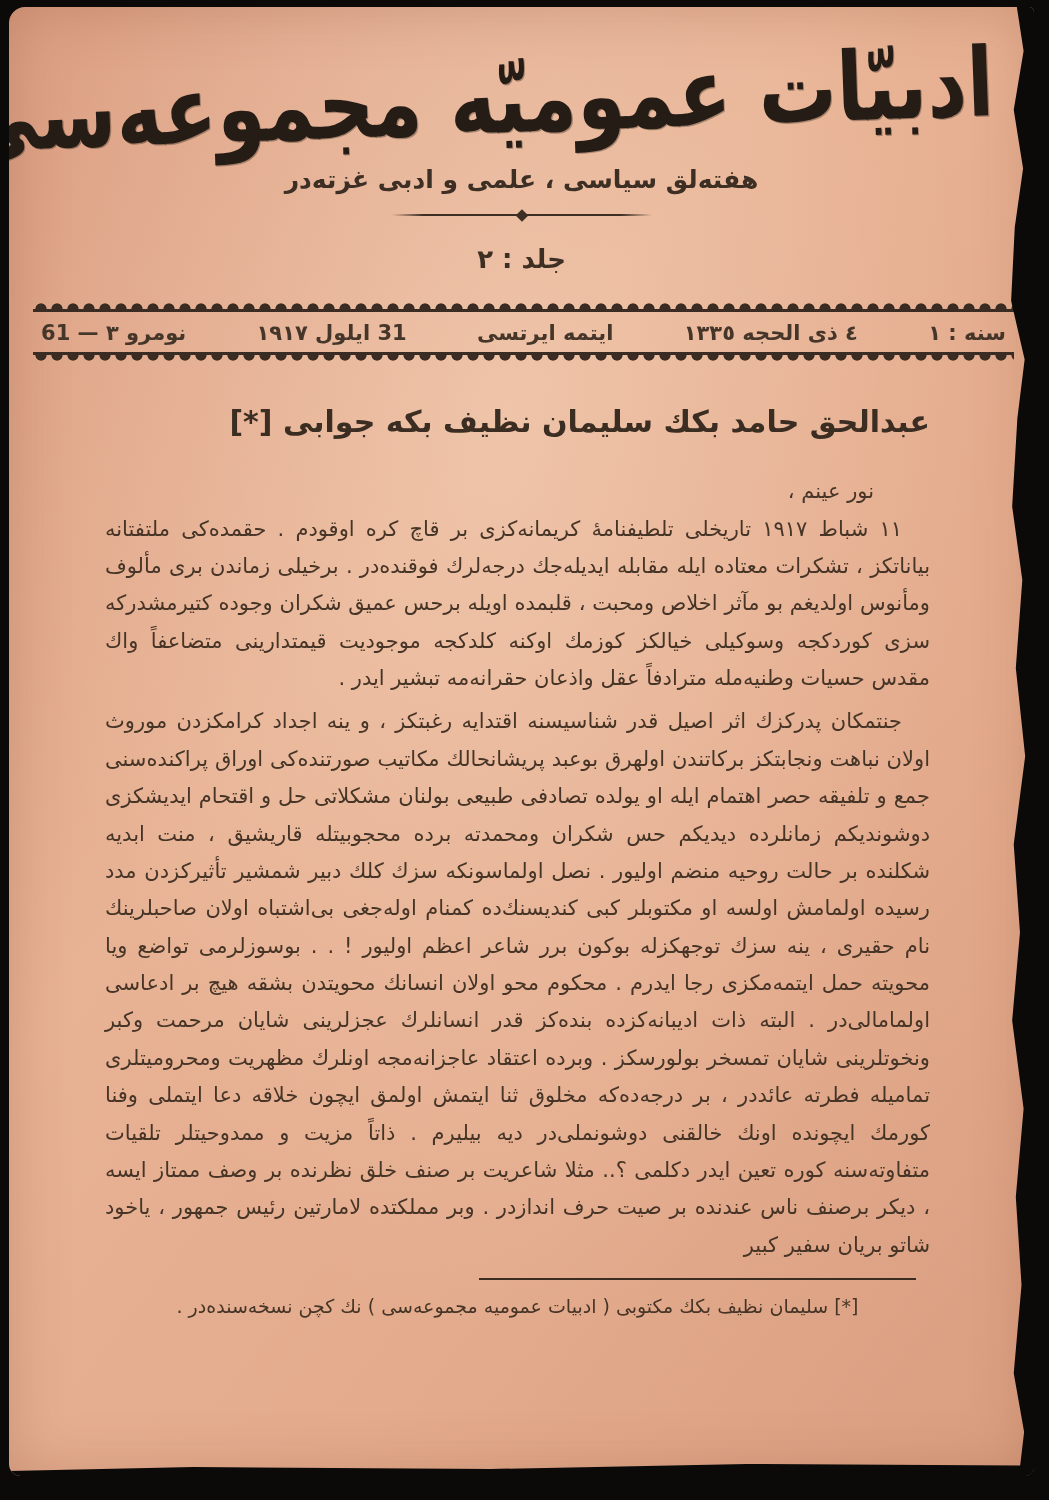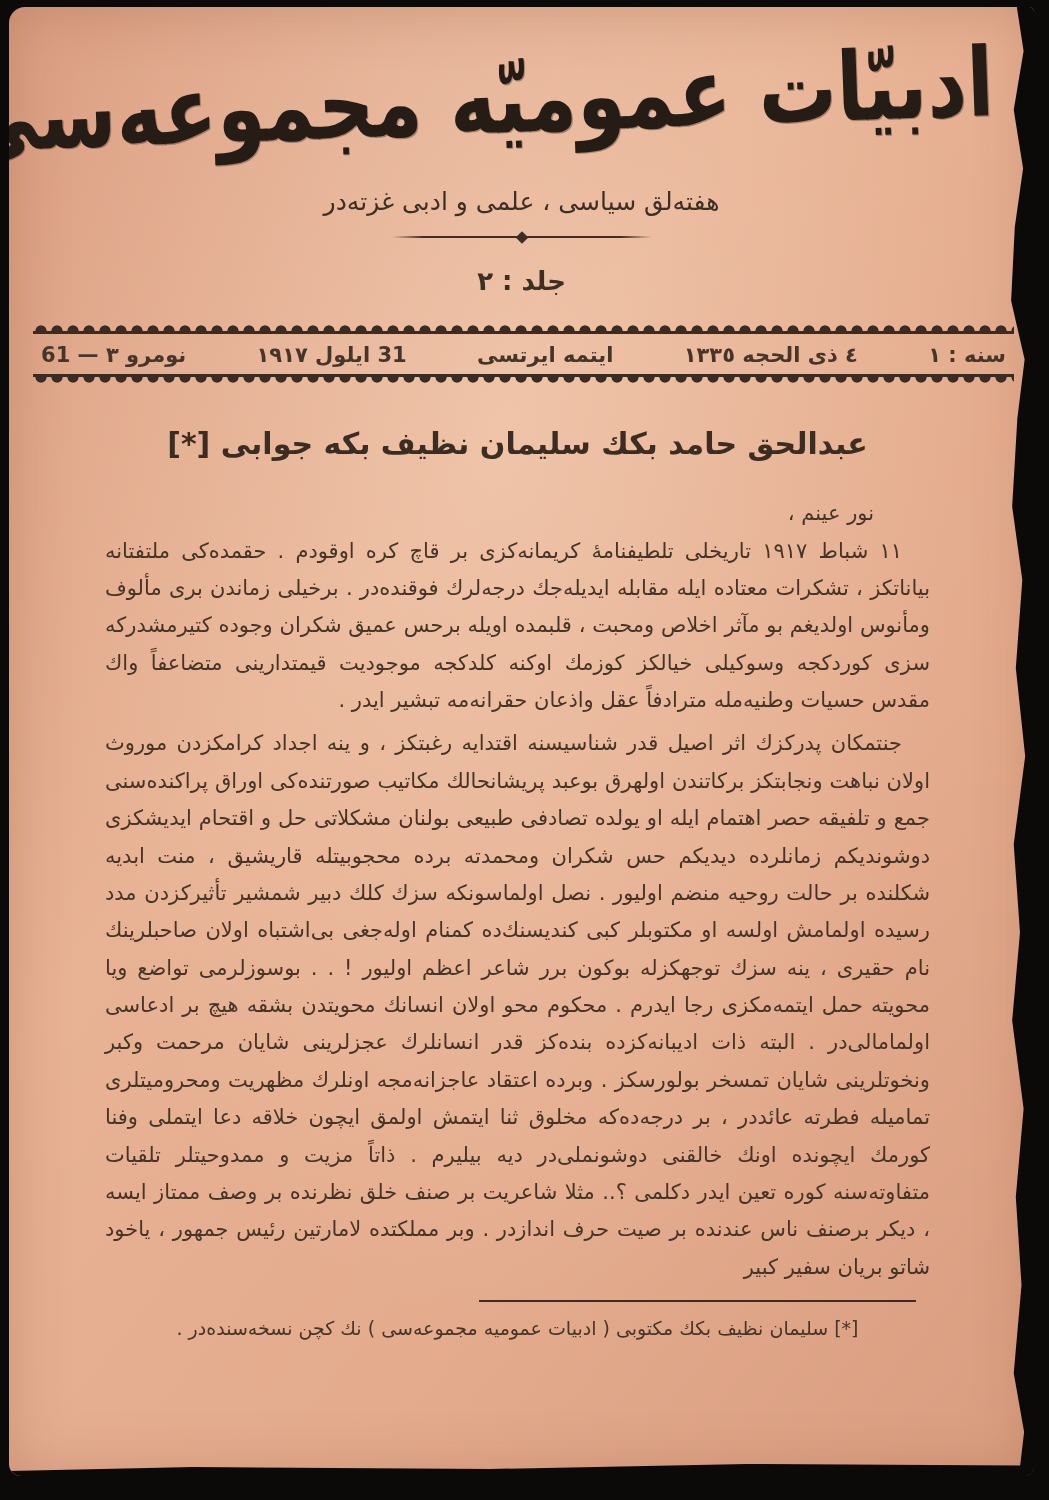--- a/index.html
+++ b/index.html
@@ -51,21 +51,21 @@
   .masthead{padding-top:46px;text-align:center;}
   .journal-title{
     font-size:78px;font-weight:bold;color:#241c15;
     white-space:nowrap;line-height:1.2;
     transform:rotate(-2deg) scaleY(1.22);
     transform-origin:center;
     margin:0 40px 16px 30px;
     text-shadow:1px 1px 0 rgba(36,28,21,.35);
   }
   .journal-subtitle{
-    font-size:25px;font-weight:normal;color:#3d2f24;margin-top:40px;
+    font-size:25px;font-weight:bold;color:#3d2f24;margin-top:18px;
   }
   .ornament{
     width:260px;margin:16px auto 10px auto;height:10px;position:relative;
   }
   .ornament .line{
     position:absolute;top:4px;left:0;right:0;height:2px;
     background:linear-gradient(90deg,transparent,#3d2f24 12%,#3d2f24 88%,transparent);
   }
   .ornament .gem{
     position:absolute;top:1px;left:50%;width:9px;height:9px;
@@ -89,21 +89,21 @@
   .daterow{
     display:flex;direction:rtl;align-items:center;
     justify-content:space-between;
     padding:9px 8px 7px 8px;
     font-size:21px;font-weight:bold;color:#46362a;
   }
   .daterow .seg{white-space:nowrap;}
   
   .article{margin:34px 104px 0 96px;color:#463527;}
   .article-heading{
-    text-align:center;font-size:30px;font-weight:bold;color:#3b2d21;
+    font-size:30px;font-weight:bold;color:#3b2d21;
     margin-bottom:40px;
     margin-top:36px;
   }
   .salutation{font-size:21px;padding-right:56px;margin-bottom:8px;}
   .body-par{
     font-size:21px;line-height:1.78;text-align:justify;
     margin:0 0 6px 0;text-indent:28px;
   }
   .footnote-sep{
     border:none;height:2px;background:#3b2d21;

